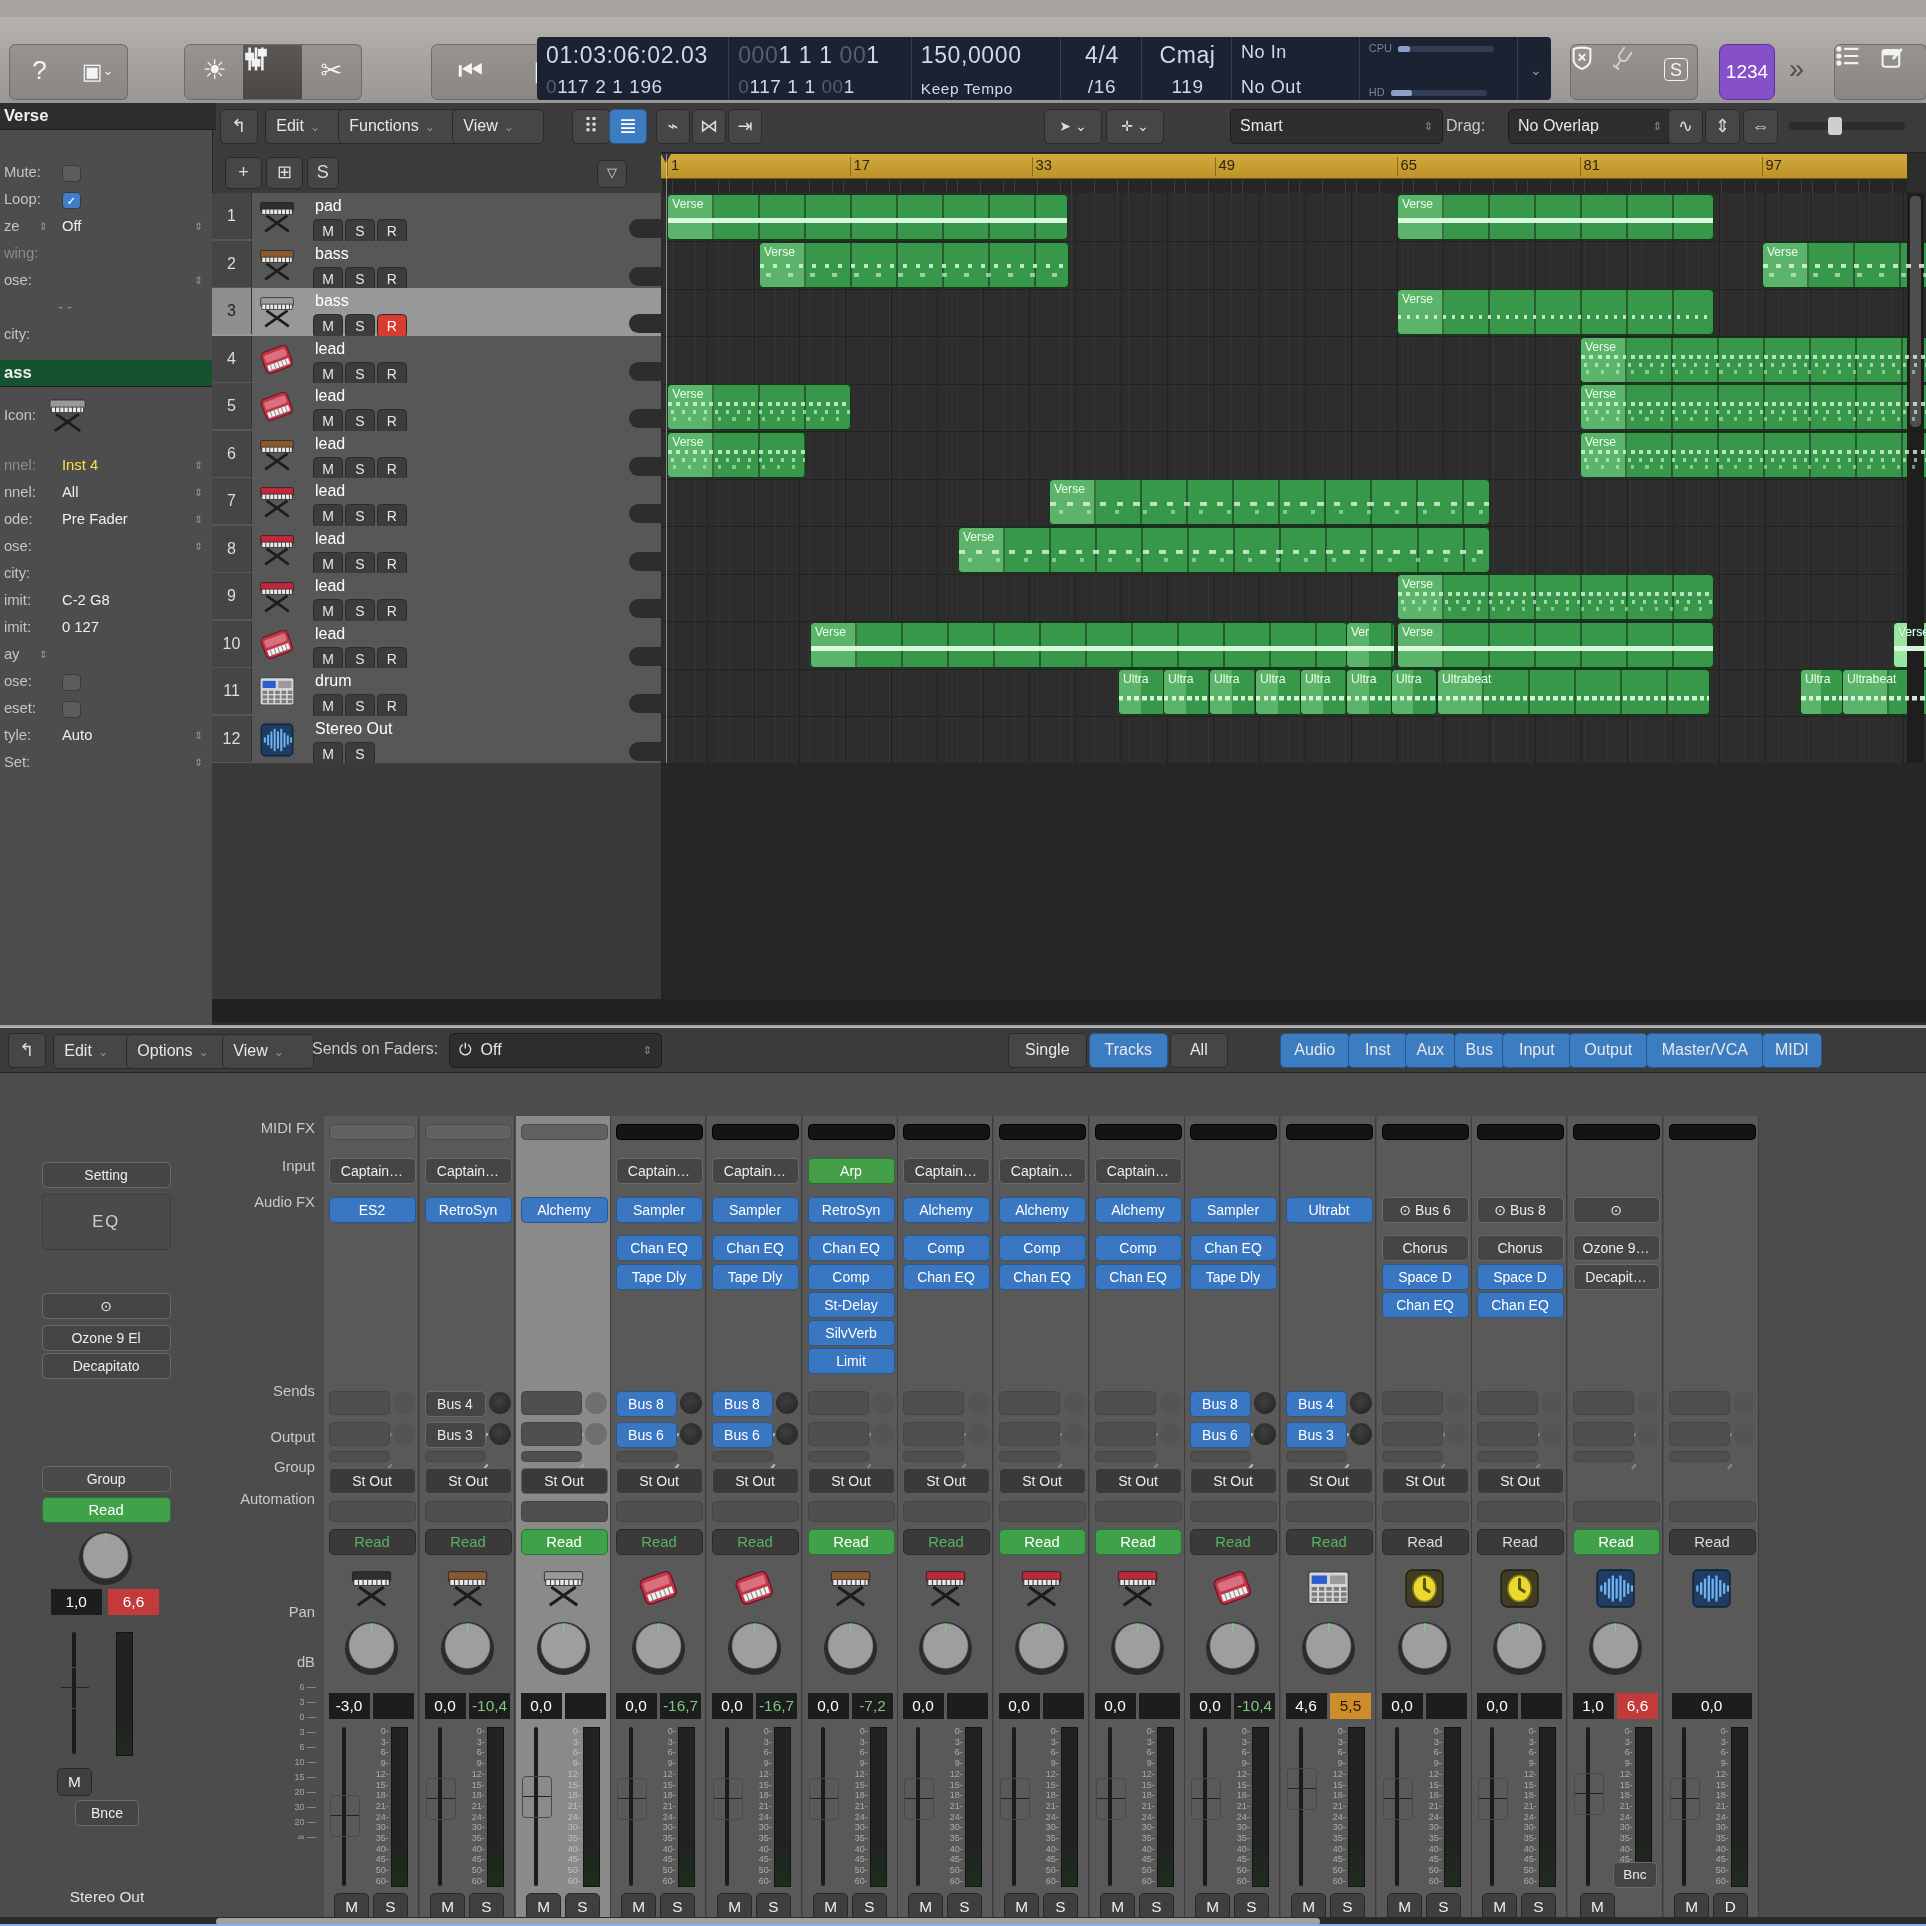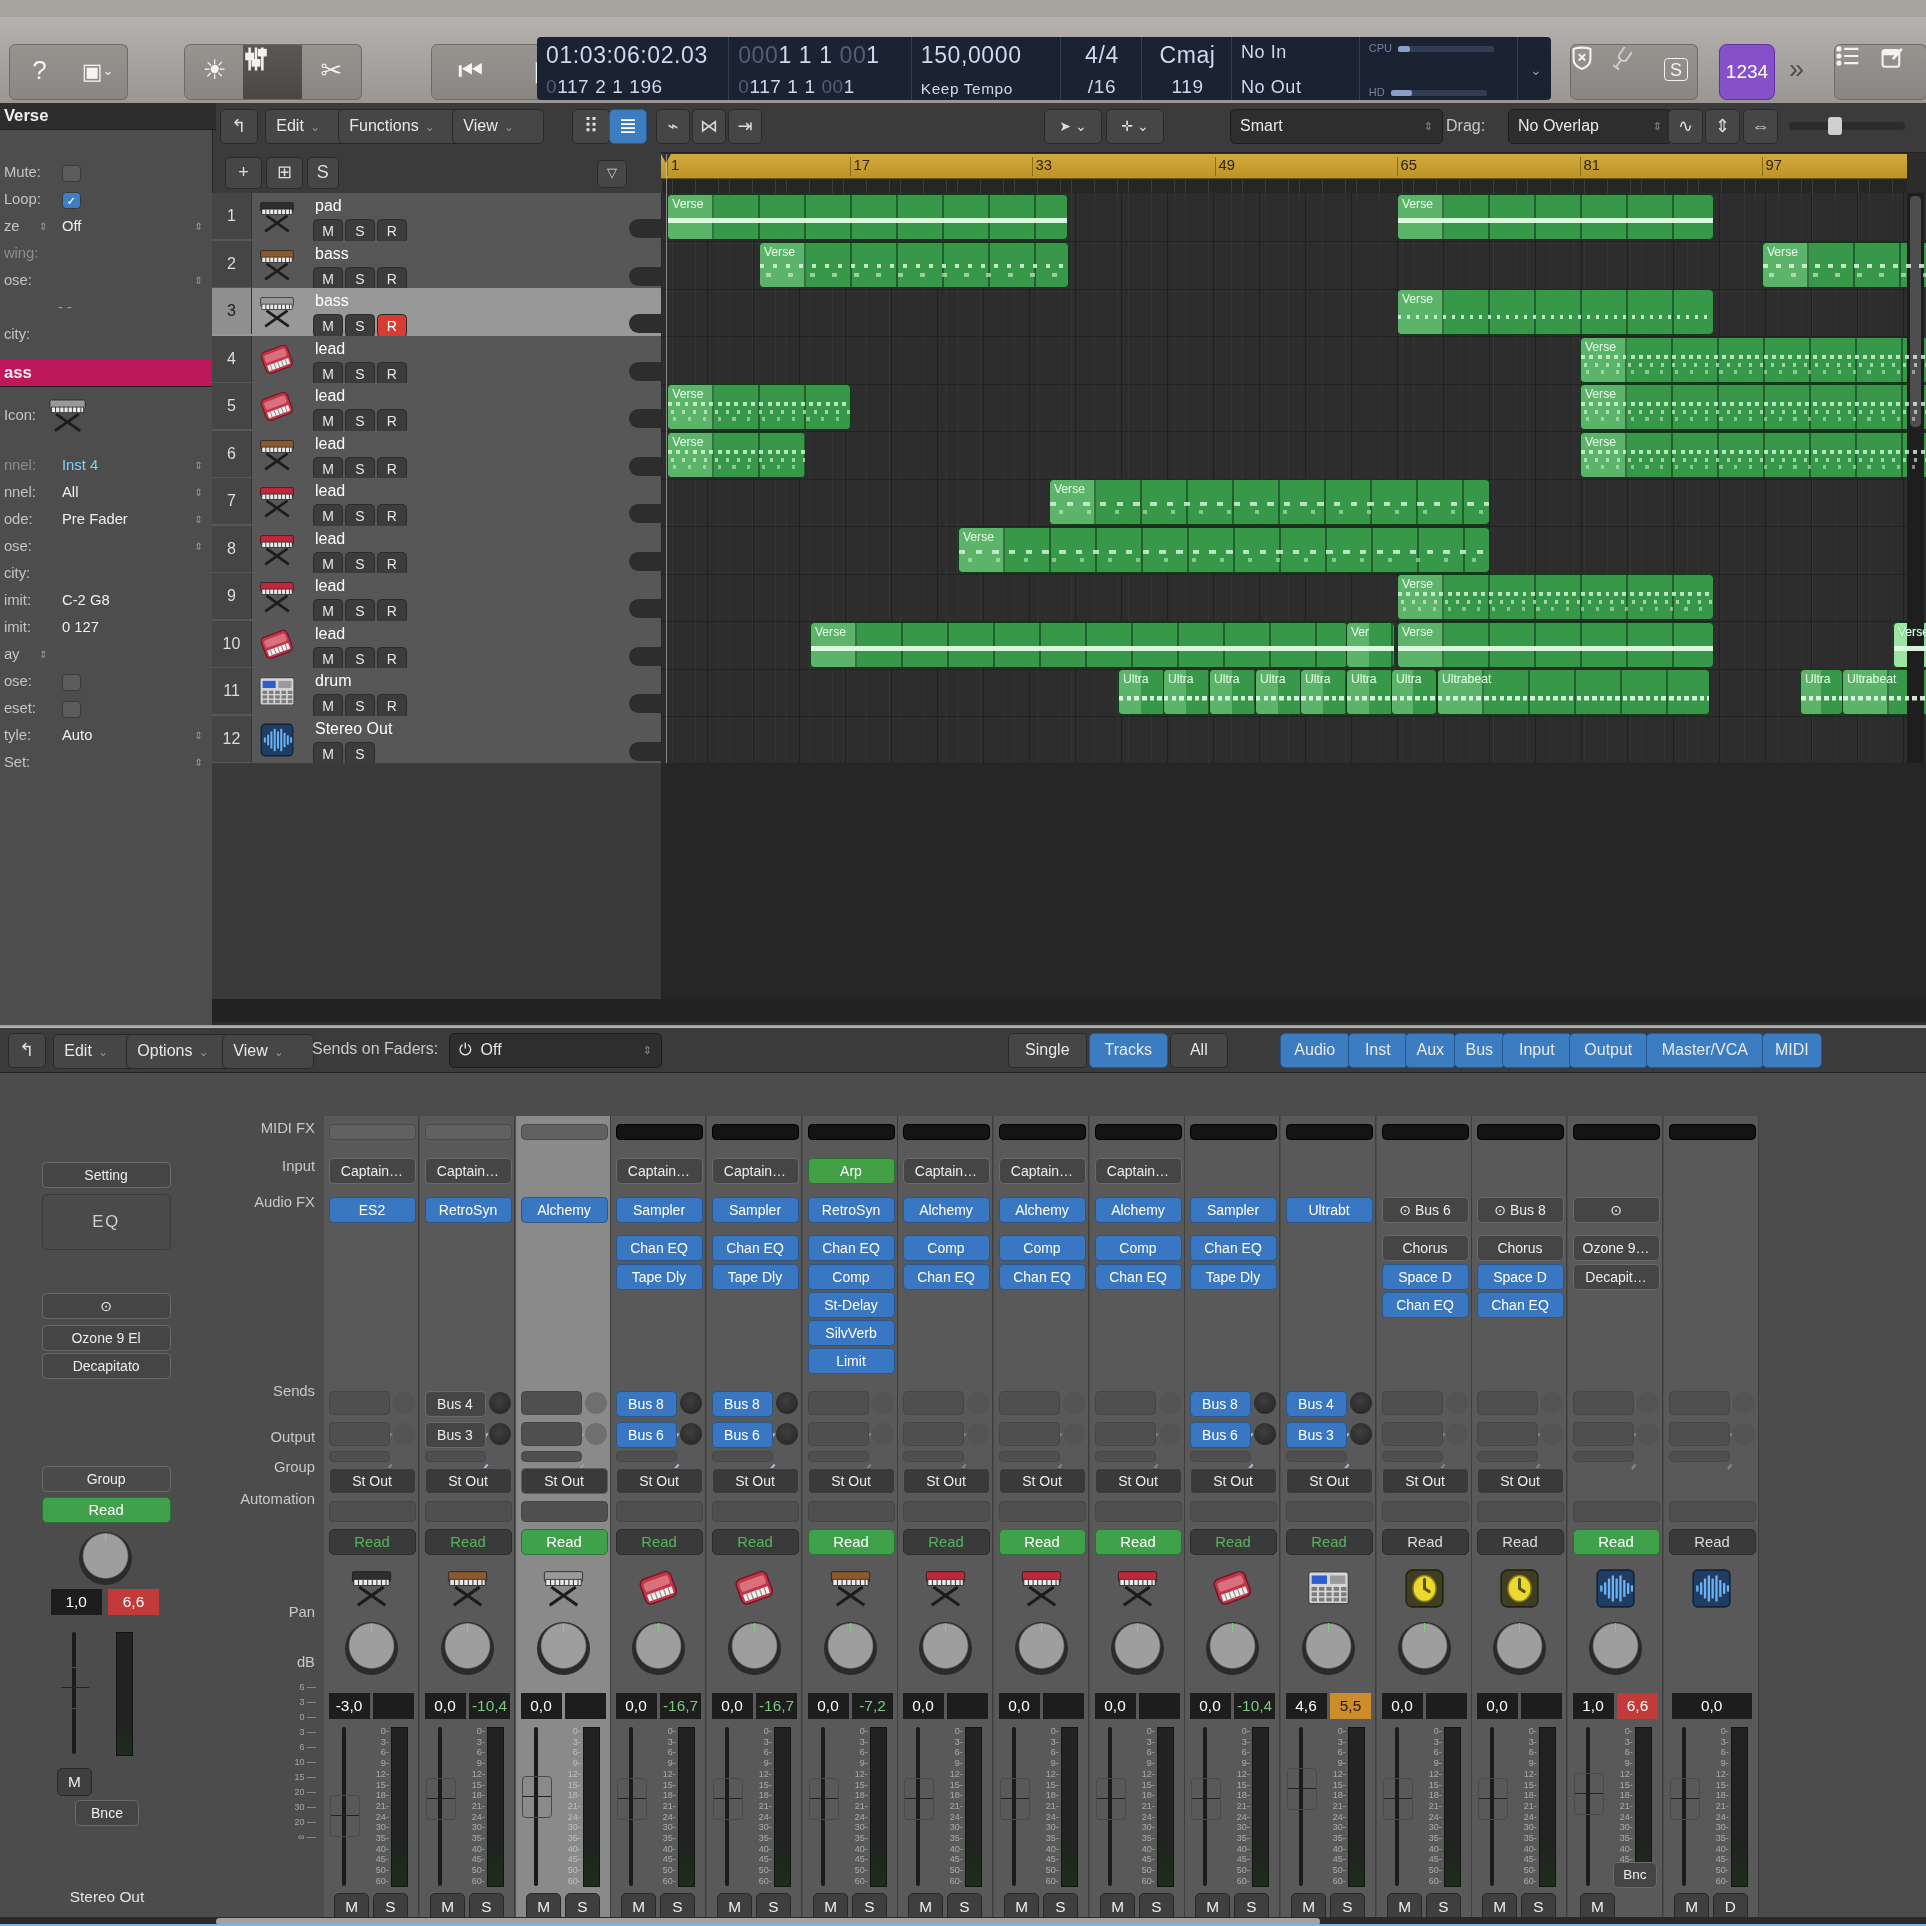--- a/index.html
+++ b/index.html
@@ -44,21 +44,21 @@
          color:#e8e8e8;font-size:16px;line-height:32px;padding:0 9px;}
   .toollab{position:absolute;top:14px;font-size:16px;color:#c9c9c9;}
   .updn{color:#8a8a8a;font-size:11px;margin-left:7.7px;}
   
   #inspector{left:0;top:103px;width:212px;height:922px;background:#4d4d4d;border-right:1.3px solid #262626;}
   .insphead{position:absolute;left:0;width:212px;height:26px;background:#2d2d2d;color:#f0f0f0;font-size:16.7px;font-weight:bold;
             line-height:26px;padding-left:3.9px;border-bottom:0.6px solid #1f1f1f;}
   .irow{position:absolute;left:0;width:212px;height:27px;font-size:14.8px;line-height:27px;color:#c4c4c4;}
   .irow .lab{position:absolute;left:3.9px;}
   .irow .val{position:absolute;left:62px;color:#efefef;}
-  .irow .val.dim2{color:#7dd3fc;}
+  .irow .val.dim2{color:#fde047;}
   .irow .stp{position:absolute;right:9px;color:#9a9a9a;font-size:10.3px;}
   .chk{position:absolute;left:62px;top:5.8px;width:16.7px;height:15.4px;border-radius:3.9px;background:#5c5c5c;border:0.6px solid #3a3a3a;}
   .chk.on{background:#3f7ec6;color:#fff;font-size:11.6px;text-align:center;line-height:15.4px;}
   
   .thead{position:absolute;left:212px;width:449px;height:48px;background:#575757;border-bottom:1.3px solid #2e2e2e;}
   .thead.sel{background:#989898;}
   .tnum{position:absolute;left:0;top:0;width:39px;height:46px;background:#454545;color:#ddd;font-size:16px;text-align:center;line-height:46px;border-right:0.6px solid #333;}
   .thead.sel .tnum{background:#8f8f8f;color:#222;}
   .ticon{position:absolute;left:44px;top:2.6px;width:54px;height:42px;}
   .tname{position:absolute;left:103px;top:3.9px;font-size:16px;color:#fff;}
@@ -273,21 +273,21 @@
         <div class="irow" style="top: 164px;">
           <div class="lab" style="position: absolute;">ose:</div>
           <div class="stp">⇕</div>
         </div>
         <div class="irow" style="top: 191px;">
           <div class="lab" style="position: absolute; left: 58px; color: rgb(154, 154, 154);">-   -</div>
         </div>
         <div class="irow" style="top: 218px;">
           <div class="lab" style="position: absolute;">city:</div>
         </div>
-        <div class="insphead" style="top: 257px; background: #be185d;">ass</div>
+        <div class="insphead" style="top: 257px; background: #14532d;">ass</div>
         <div class="irow" style="top: 299px;">
           <div class="lab" style="position: absolute;">Icon:</div>
           <div style="position: absolute; left: 45px; top: -9px; width: 45px; height: 45px;">
             <svg width="45" height="45" viewBox="0 0 64 60">
     <path d="M16 28 L50 52 M48 28 L14 52" stroke="#1c1c1c" stroke-width="4"></path>
     <rect x="7" y="8" width="50" height="13" rx="2" fill="#9a9a9a" stroke="#1a1a1a"></rect>
     <rect x="9" y="18" width="46" height="8" fill="#e9e9e9" stroke="#1a1a1a"></rect>
     <path d="M15 18v8M21 18v8M27 18v8M33 18v8M39 18v8M45 18v8M51 18v8" stroke="#444" stroke-width="1.5"></path>
             </svg>
           </div>

